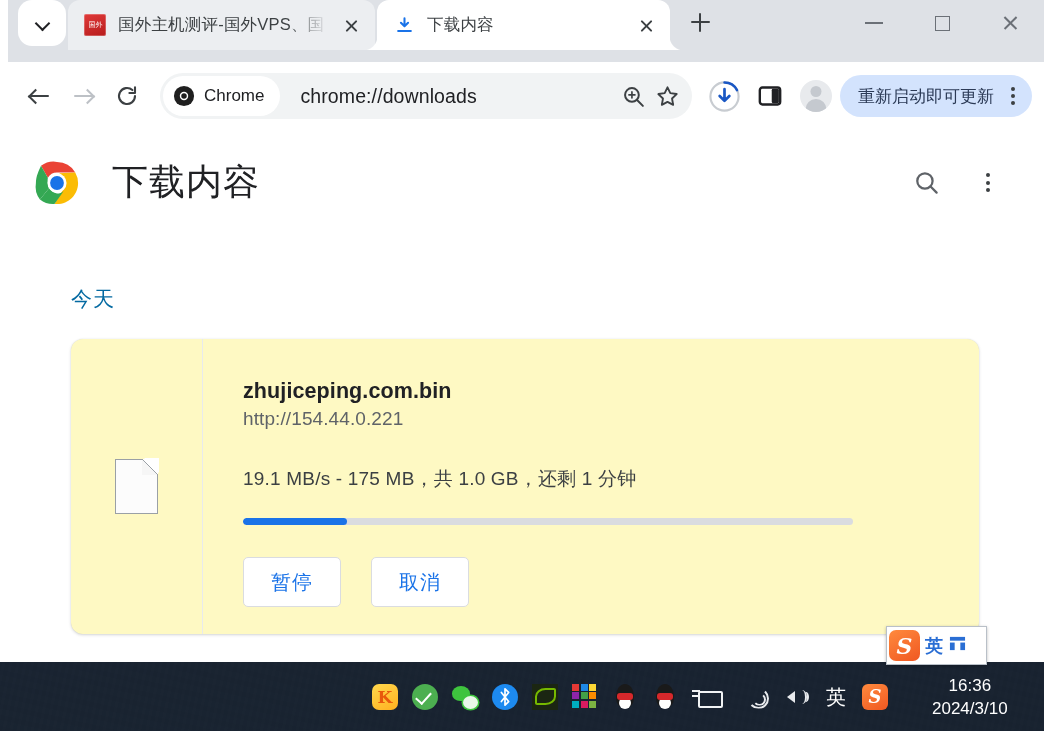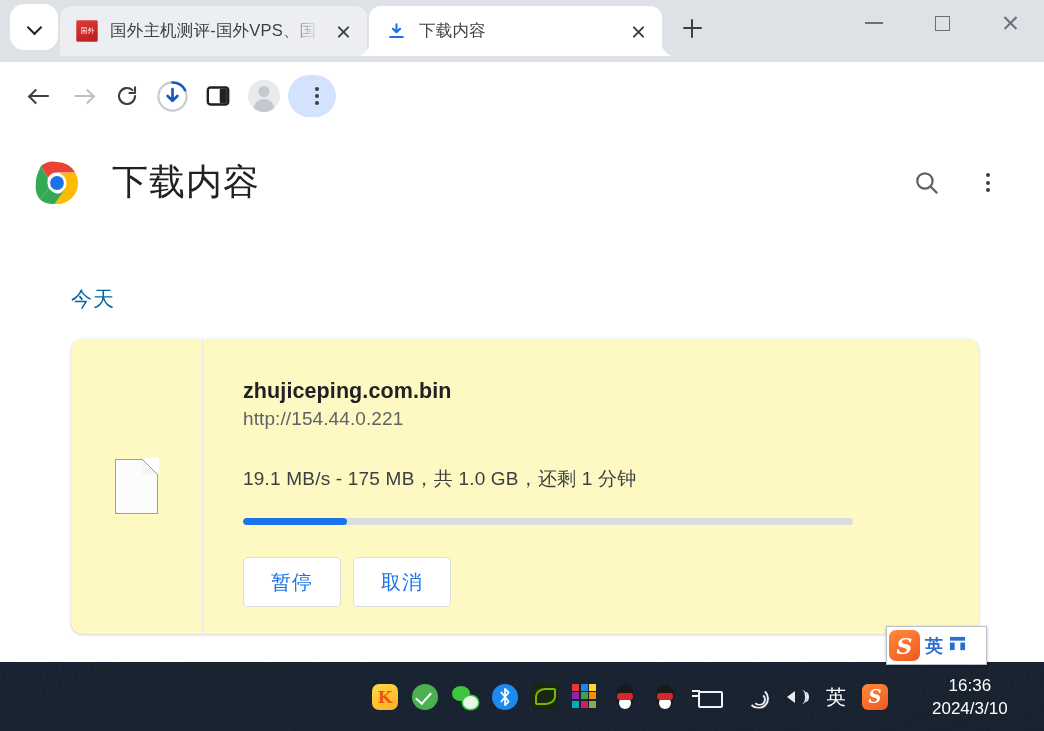--- a/index.html
+++ b/index.html
@@ -29,21 +29,21 @@
 
   
   #browser {
     position: absolute; left: 0; top: 0; width: 1044px; height: 662px;
     background: #fff; overflow: hidden; z-index: 5;
   }
 
   
   .tabstrip {
     height: 62px; background: #dee1e6; position: relative;
-    display: flex; align-items: center; padding-left: 6px;
+    display: flex; align-items: flex-start; padding-left: 6px; margin-left: 8px;
   }
   .tab-search {
     width: 48px; height: 46px; margin: 0 2px 8px 4px;
     background: #fff; border-radius: 14px;
     display: flex; align-items: center; justify-content: center;
     flex: none; cursor: pointer;
   }
   .chev { width: 13px; height: 13px; position: relative; }
   .chev::before {
     content: ""; position: absolute; left: 1px; top: 1px;
@@ -233,21 +233,21 @@
     background: linear-gradient(225deg, #fff 0 49%, #9aa0a6 49% 53%, #f6f6f6 53%);
   }
   .dl-body { flex: 1 1 auto; padding: 40px 0 0 40px; }
   .dl-filename { font-size: 21.5px; color: #202124; font-weight: 700; letter-spacing: .1px; }
   .dl-url { font-size: 19px; color: #5f6368; margin-top: 4px; letter-spacing: .1px; }
   .dl-status { font-size: 19px; color: #3c4043; margin-top: 36px; letter-spacing: .2px; }
   .progress-track {
     margin-top: 26px; width: 610px; height: 7px; background: #dadce0; border-radius: 4px; overflow: hidden;
   }
   .progress-fill { height: 100%; background: #1a73e8; border-radius: 4px; }
-  .dl-buttons { margin-top: 32px; display: flex; gap: 12px; }
+  .dl-buttons { margin-top: 32px; display: flex; gap: 30px; }
   .dl-btn {
     min-width: 98px; height: 50px; border: 1px solid #dadce0; border-radius: 5px;
     background: #fff; color: #1a73e8; font-size: 20px; cursor: pointer;
     font-family: inherit; display: flex; align-items: center; justify-content: center;
     padding: 0 20px; letter-spacing: 1px;
   }
 
   
   #sogou-bar {
     position: absolute; left: 886px; top: 626px; width: 101px; height: 39px;
@@ -418,20 +418,43 @@
     <div class="navbtn">
       <span class="arrow-r"></span>
     </div>
     <div class="navbtn">
       <svg width="24" height="24" viewBox="0 0 24 24">
         <path d="M20 12a8 8 0 1 1-2.6-5.9" stroke="#3c4043" stroke-width="2.1" fill="none" stroke-linecap="round"></path>
         <path d="M20 3.4V9h-5.6" stroke="#3c4043" stroke-width="2.1" fill="none" stroke-linecap="round" stroke-linejoin="round"></path>
       </svg>
     </div>
 
+    <div class="omnibox">
+      <div class="chrome-chip">
+        <svg width="22" height="22" viewBox="0 0 24 24">
+          <circle cx="12" cy="12" r="11" fill="#1f1f1f"></circle>
+          <circle cx="12" cy="12" r="4.6" fill="#fff"></circle>
+          <circle cx="12" cy="12" r="3" fill="#1f1f1f"></circle>
+        </svg>
+        <span class="chip-label">Chrome</span>
+      </div>
+      <span class="omni-url">chrome://downloads</span>
+      <span class="omni-icon">
+        <svg width="25" height="25" viewBox="0 0 24 24">
+          <circle cx="10.5" cy="10.5" r="6.6" stroke="#3c4043" stroke-width="1.9" fill="none"></circle>
+          <path d="M15.4 15.4L21 21" stroke="#3c4043" stroke-width="1.9" stroke-linecap="round"></path>
+          <path d="M7.6 10.5h5.8M10.5 7.6v5.8" stroke="#3c4043" stroke-width="1.6" stroke-linecap="round"></path>
+        </svg>
+      </span>
+      <span class="omni-icon">
+        <svg width="25" height="25" viewBox="0 0 24 24">
+          <path d="M12 3.2l2.7 5.6 6.1.85-4.45 4.3 1.08 6.05L12 17.15 6.57 20l1.08-6.05L3.2 9.65l6.1-.85z" fill="none" stroke="#3c4043" stroke-width="1.8" stroke-linejoin="round"></path>
+        </svg>
+      </span>
+    </div>
 
     <div class="tb-icon">
       <svg width="33" height="33" viewBox="0 0 34 34">
         <circle cx="17" cy="17" r="14.5" stroke="#c8ccd1" stroke-width="2.2" fill="none"></circle>
         <path d="M17 2.5a14.5 14.5 0 0 1 12.9 7.9" stroke="#1a57c4" stroke-width="2.6" fill="none" stroke-linecap="round"></path>
         <path d="M17 9.5v12m0 0l-5-5m5 5l5-5" stroke="#1a57c4" stroke-width="2.8" fill="none" stroke-linecap="round" stroke-linejoin="round"></path>
       </svg>
     </div>
 
     <div class="tb-icon">
@@ -439,20 +462,21 @@
         <rect x="2.6" y="4.2" width="18.8" height="15.6" rx="2.4" fill="none" stroke="#202124" stroke-width="2.2"></rect>
         <rect x="13.6" y="5.4" width="6.6" height="13.2" rx="1.2" fill="#202124"></rect>
       </svg>
     </div>
 
     <div class="tb-icon">
       <span class="avatar"></span>
     </div>
 
     <div class="update-pill">
+      <span class="update-text">重新启动即可更新</span>
       <span class="kebab">
           <i></i>
           <i></i>
           <i></i>
         </span>
     </div>
   </div>
 
   <div class="page">
 

